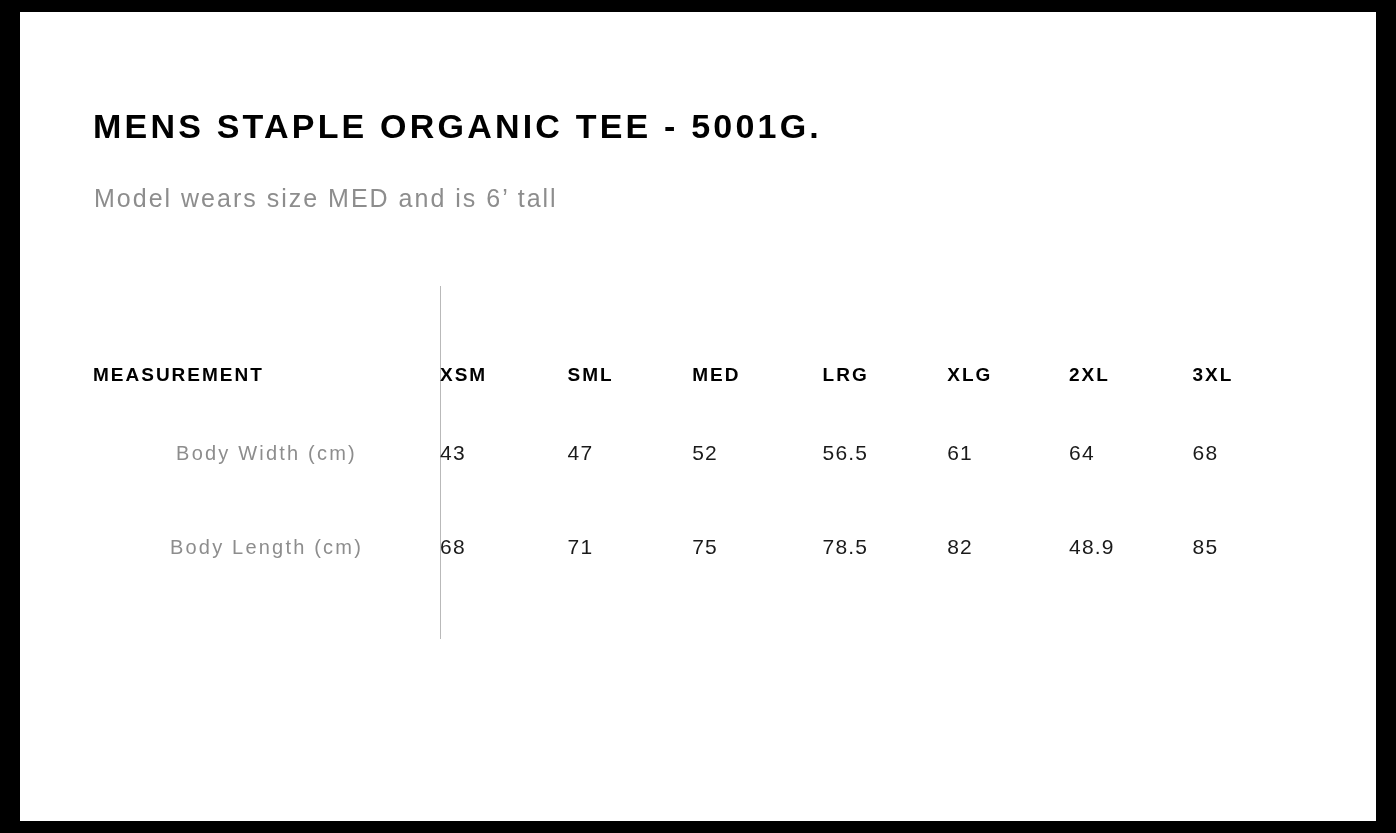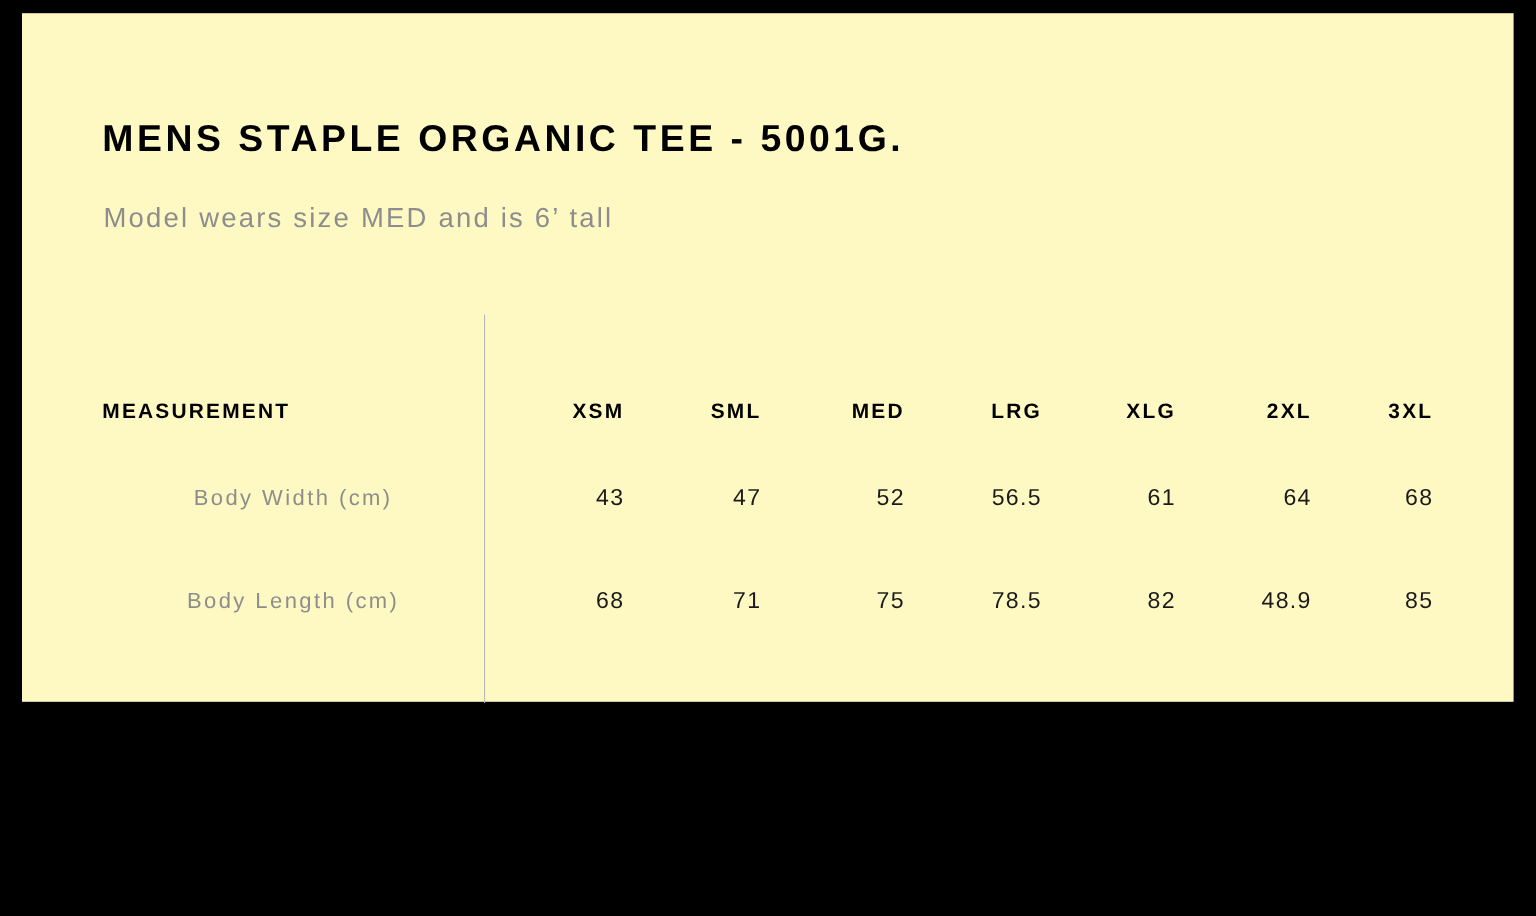--- a/index.html
+++ b/index.html
@@ -11,22 +11,22 @@
     width: 1396px;
     height: 833px;
     font-family: "Liberation Sans", sans-serif;
     overflow: hidden;
   }
   .page {
     position: absolute;
     left: 20px;
     top: 12px;
     width: 1356px;
-    height: 626px;
-    background: #fef9c3;
+    height: 809px;
+    background: #ffffff;
     box-sizing: border-box;
   }
   .inner {
     position: relative;
     width: 100%;
     height: 100%;
     padding: 0 73px;
     box-sizing: border-box;
   }
   .title {
@@ -59,21 +59,21 @@
   table.size-table {
     position: absolute;
     left: 73px;
     top: 332px;
     width: 1210px;
     border-collapse: collapse;
   }
   table.size-table th,
   table.size-table td {
     padding: 0;
-    text-align: right;
+    text-align: left;
     vertical-align: middle;
   }
   table.size-table thead th {
     height: 62px;
     font-size: 19px;
     font-weight: bold;
     letter-spacing: 2.0px;
     color: #000000;
   }
   table.size-table thead th.measurement-head {

